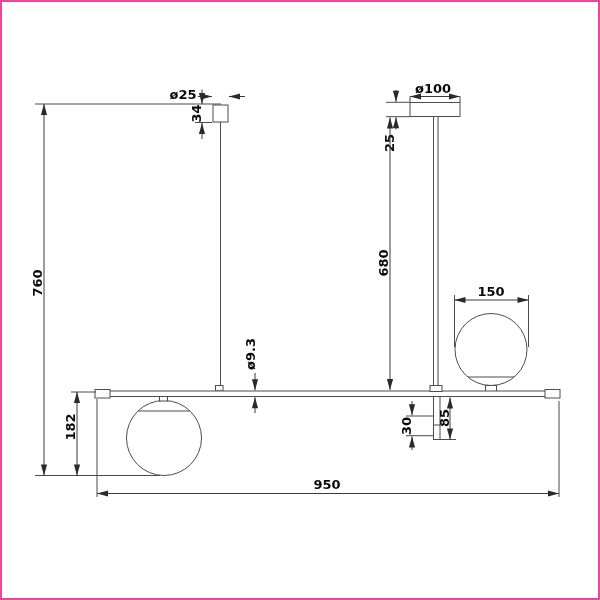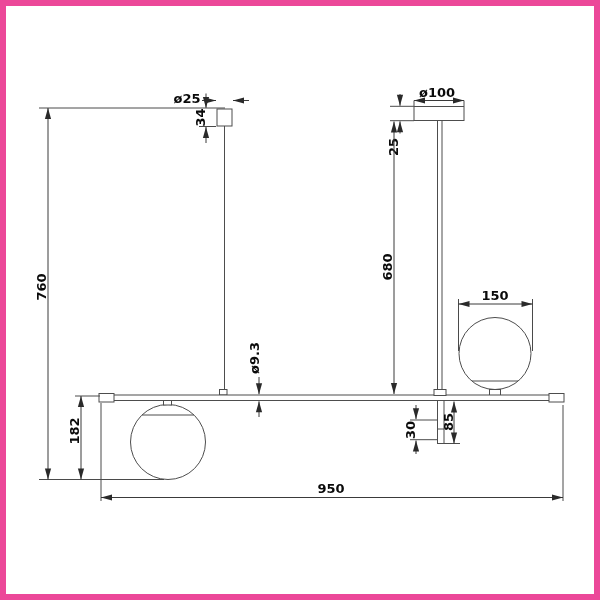--- a/index.html
+++ b/index.html
@@ -1,21 +1,21 @@
 <!DOCTYPE html>
 <html><head>
 <meta charset="utf-8">
 <style>
   html,body{margin:0;padding:0;background:#fff;}
   .canvas{
     position:relative;
     width:600px;height:600px;
     box-sizing:border-box;
     background:#ffffff;
-    border:6px solid #ec4899;
+    border:2px solid #ec4899;
     font-family:"DejaVu Sans", sans-serif;
   }
   svg{display:block;}
   .obj{stroke:#4d4d4d;stroke-width:1;fill:none;}
   .objf{stroke:#4d4d4d;stroke-width:1;fill:#ffffff;}
   .dim{stroke:#3a3a3a;stroke-width:1;fill:none;}
   .ext{stroke:#4a4a4a;stroke-width:1;fill:none;}
   text.dimtxt{
     font-family:"DejaVu Sans", sans-serif;
     font-size:13px;

